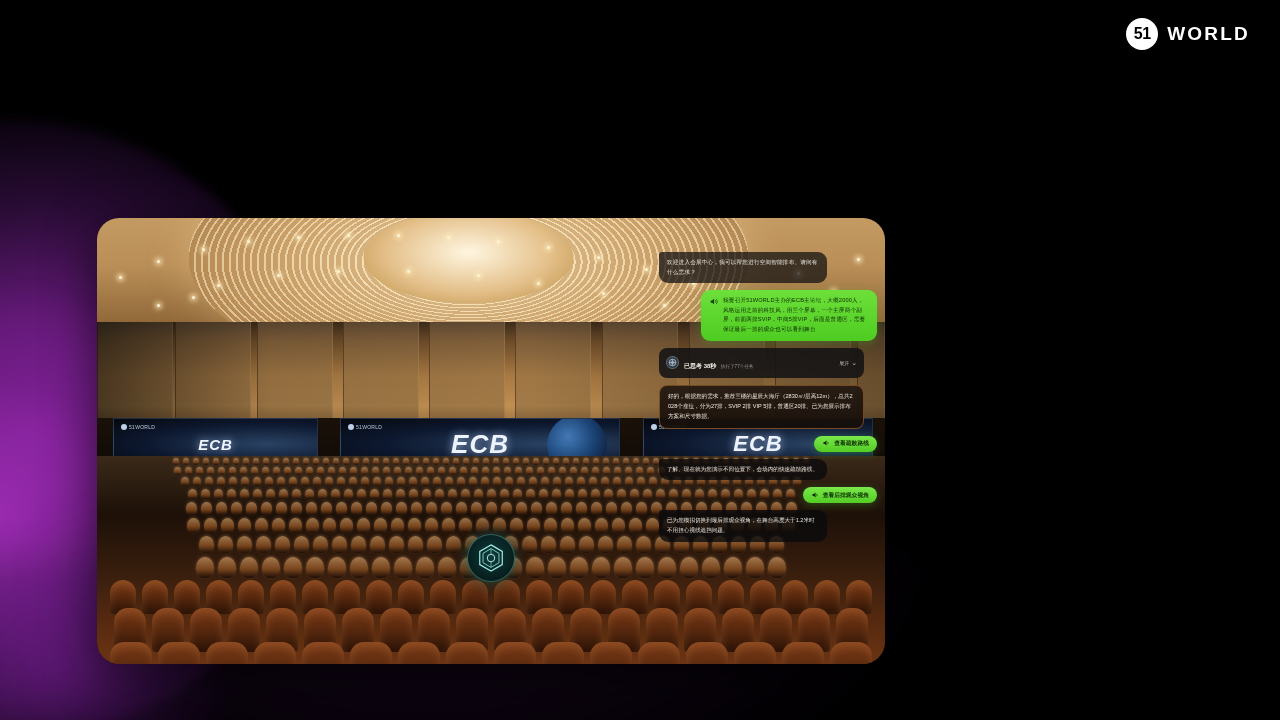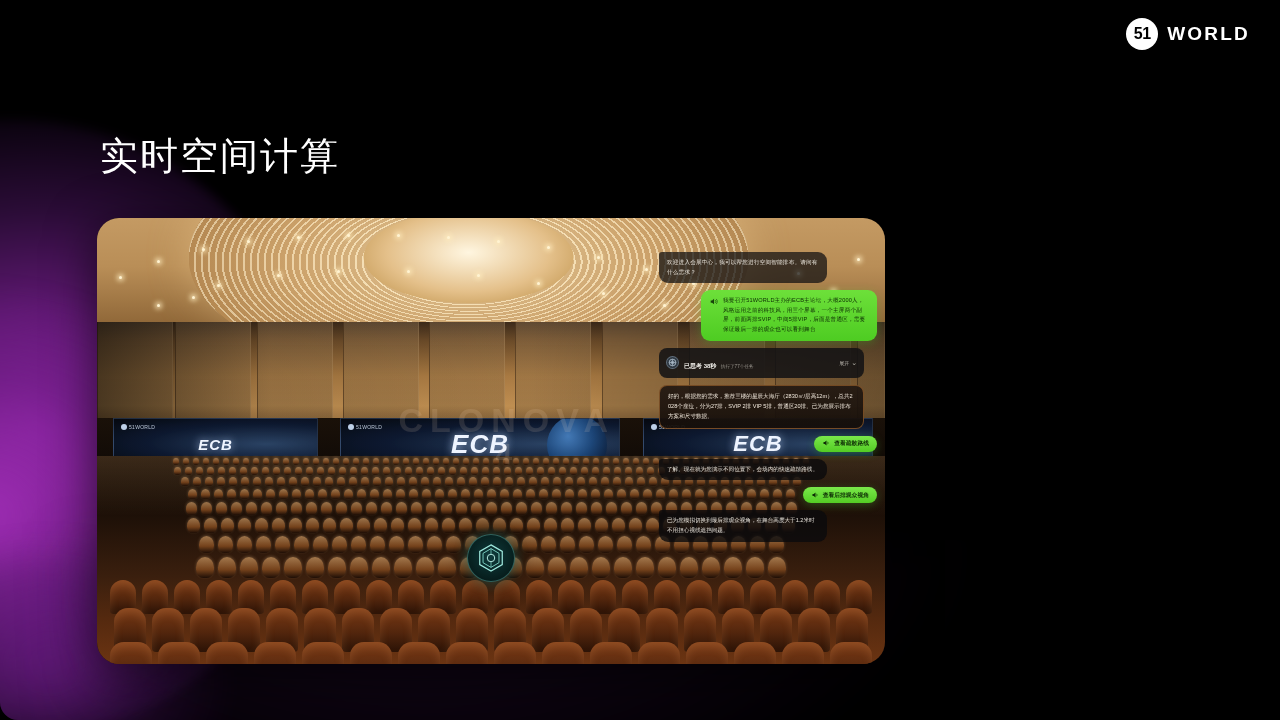--- a/index.html
+++ b/index.html
@@ -4,21 +4,21 @@
 <style>
   * { margin:0; padding:0; box-sizing:border-box; }
   html,body { width:1280px; height:720px; overflow:hidden; }
   body {
     background:#000;
     font-family:"Liberation Sans", sans-serif;
     position:relative;
   }
 
   
-  #slide { position:absolute; inset:0; background:#000; overflow:hidden;border-radius:18px; }
+  #slide { position:absolute; inset:0; background:#000; overflow:hidden; }
   .glow-purple{
     position:absolute;
     left:-300px; top:120px;
     width:620px; height:620px;
     border-radius:50%;
     background:radial-gradient(ellipse at 55% 50%,
         rgba(150,40,175,0.95) 0%,
         rgba(116,30,140,0.80) 28%,
         rgba(78,22,100,0.55) 50%,
         rgba(42,12,58,0.28) 70%,
@@ -350,21 +350,20 @@
   <div class="glow-purple"></div>
   <div class="glow-purple-2"></div>
   <div class="glow-purple-3"></div>
   <div class="glow-bottom"></div>
 
   <div class="brand">
     <div class="brand-mark">51</div>
     <div class="brand-name">WORLD</div>
   </div>
 
-  <div class="title-cn">实时空间计算</div>
 
   <div class="panel">
 
     <div class="ceiling">
       <div class="dome">
         <div class="dome-core"></div>
       </div>
       <div class="ceil-lights" id="ceil-lights">
           <i style="left: 22px; top: 58px;"></i>
           <i style="left: 60px; top: 42px;"></i>
@@ -875,24 +874,20 @@
             <span class="chair" style="width: 42px; height: 56px;"></span>
             <span class="chair" style="width: 42px; height: 56px;"></span>
             <span class="chair" style="width: 42px; height: 56px;"></span>
             <span class="chair" style="width: 42px; height: 56px;"></span>
             <span class="chair" style="width: 42px; height: 56px;"></span>
             <span class="chair" style="width: 42px; height: 56px;"></span>
           </div>
         </div>
     </div>
 
-    <div class="watermark">
-      <span>CLONOVA</span>
-      <small>4</small>
-    </div>
 
     <div class="badge">
       <div class="badge-emblem">
         <svg viewBox="0 0 32 32">
           <polygon points="16,2 28,9 28,23 16,30 4,23 4,9" fill="none" stroke="#9fe8dd" stroke-width="1.3"></polygon>
           <polygon points="16,6 24.5,11 24.5,21 16,26 7.5,21 7.5,11" fill="none" stroke="#7fd4c6" stroke-width="1"></polygon>
           <circle cx="16" cy="16" r="4" fill="none" stroke="#bff3ea" stroke-width="1"></circle>
           <line x1="16" y1="6" x2="16" y2="12" stroke="#7fd4c6" stroke-width="0.8"></line>
           <line x1="16" y1="20" x2="16" y2="26" stroke="#7fd4c6" stroke-width="0.8"></line>
         </svg>

